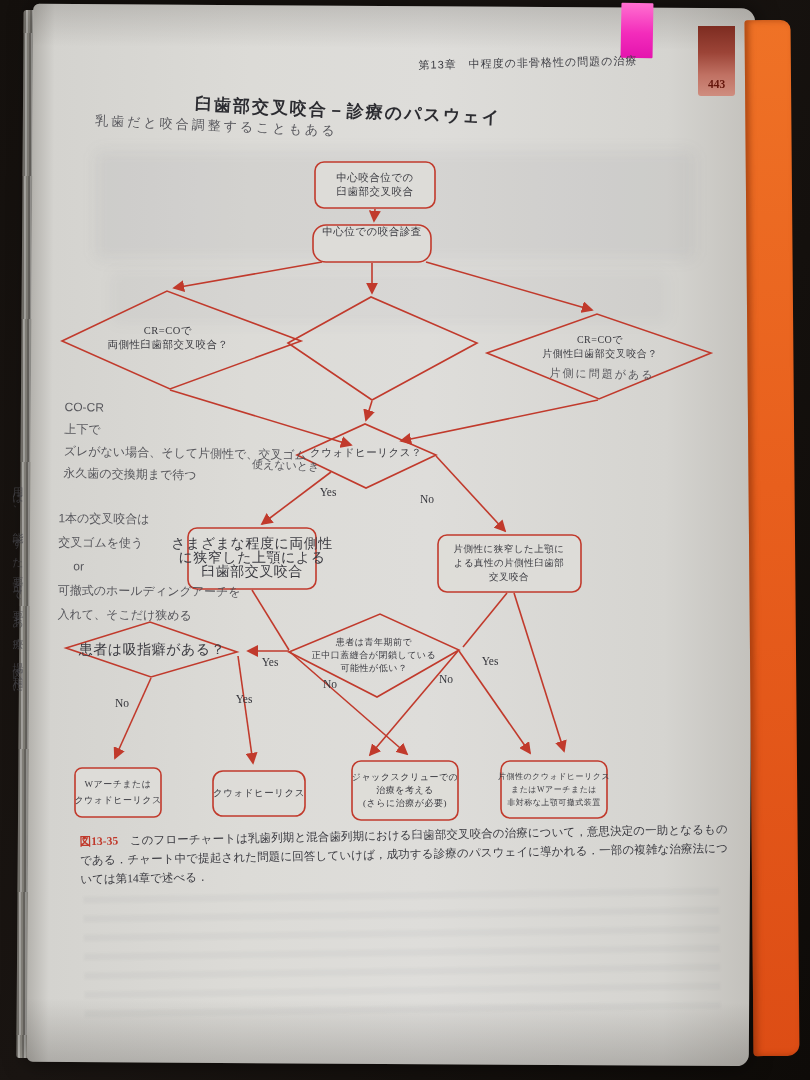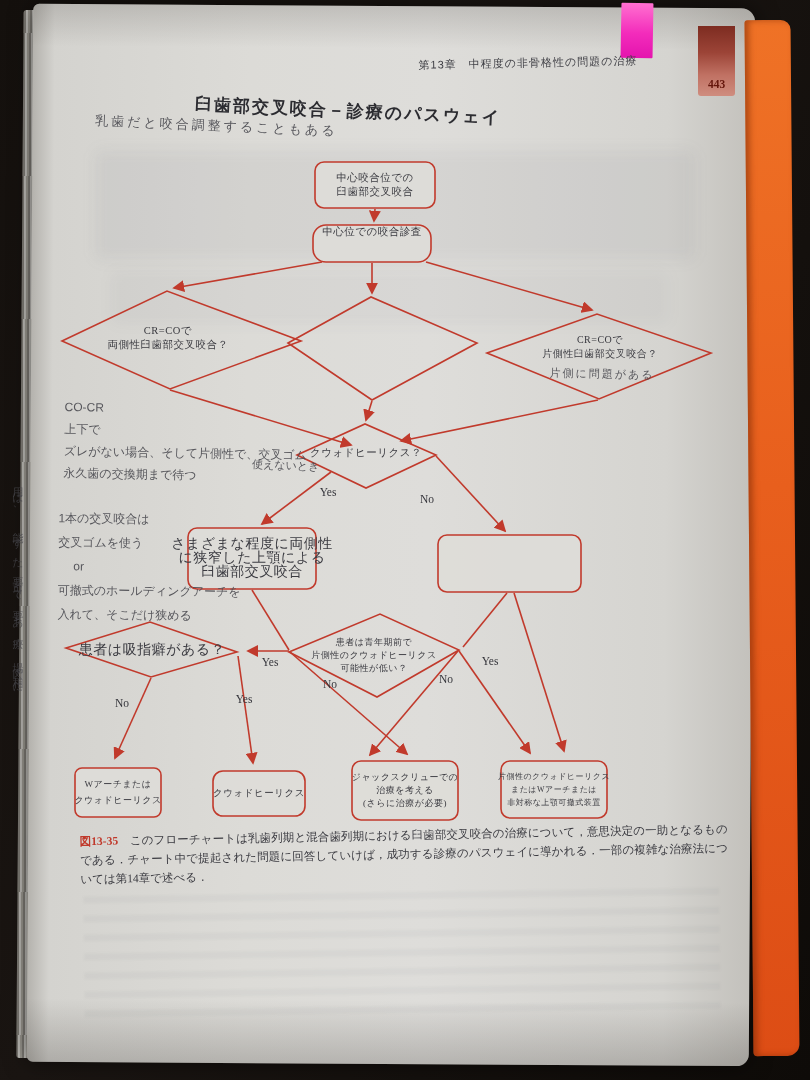--- a/index.html
+++ b/index.html
@@ -120,23 +120,26 @@
 臼歯部交叉咬合</div>
   <div class="t node c" style="left:372px;top:232px;white-space:nowrap;">中心位での咬合診査</div>
   <div class="t node c" style="left:168px;top:338px;">CR=COで
 両側性臼歯部交叉咬合？</div>
   <div class="t node c" style="left:600px;top:347px;font-size:10px;">CR=COで
 片側性臼歯部交叉咬合？</div>
   <div class="t node c" style="left:366px;top:453px;white-space:nowrap;">クウォドヒーリクス？</div>
   <div class="t node c" style="left:252px;top:558px;font-size:14px;">さまざまな程度に両側性
 に狭窄した上顎による
 臼歯部交叉咬合</div>
+  <div class="t node c" style="left:509px;top:563px;font-size:9.5px;">片側性に狭窄した上顎に
+よる真性の片側性臼歯部
+交叉咬合</div>
   <div class="t node c" style="left:152px;top:650px;font-size:14px;white-space:nowrap;text-align:center;">患者は吸指癖がある？</div>
   <div class="t node c" style="left:374px;top:655px;font-size:9px;line-height:13px;">患者は青年期前で
-片側性のクウォドヒーリクス
+正中口蓋縫合が閉鎖している
 可能性が低い？</div>
   <div class="t node c" style="left:118px;top:792px;font-size:9px;line-height:16px;">Wアーチまたは
 クウォドヒーリクス</div>
   <div class="t node c" style="left:259px;top:793px;font-size:9.5px;white-space:nowrap;">クウォドヒーリクス</div>
   <div class="t node c" style="left:554px;top:789px;font-size:8px;line-height:13px;">片側性のクウォドヒーリクス
 またはWアーチまたは
 非対称な上顎可撤式装置</div>
   <div class="t node c" style="left:405px;top:790px;font-size:9px;line-height:13px;">ジャックスクリューでの
 治療を考える
 (さらに治療が必要)</div>

